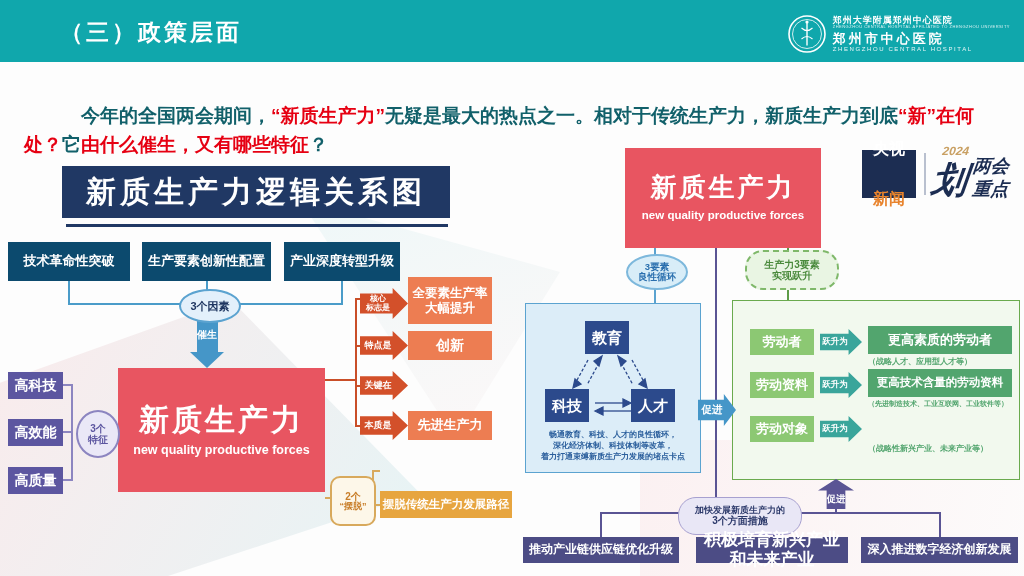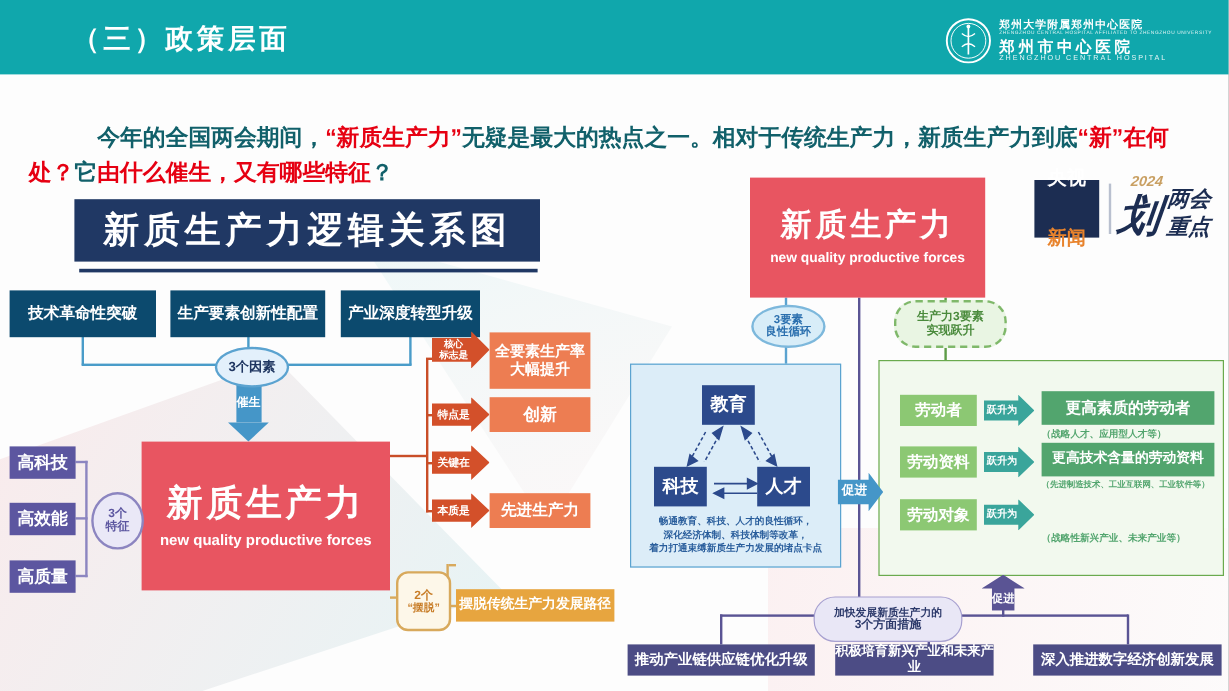--- a/index.html
+++ b/index.html
@@ -144,21 +144,21 @@
     <span>特征</span>
   </div>
 
   <div class="line orange-line" style="left:325px;top:379px;width:31px;height:2px;"></div>
   <div class="line orange-line" style="left:355px;top:299px;width:2px;height:128px;"></div>
   <div class="line orange-line" style="left:355px;top:298px;width:8px;height:2px;"></div>
   <div class="line orange-line" style="left:355px;top:345px;width:8px;height:2px;"></div>
   <div class="line orange-line" style="left:355px;top:385px;width:8px;height:2px;"></div>
   <div class="line orange-line" style="left:355px;top:425px;width:8px;height:2px;"></div>
 
-  <div class="arrow-r o-arrow" style="left:360px;top:276px;width:48px;height:31px;">
+  <div class="arrow-r o-arrow" style="left:360px;top:288px;width:48px;height:31px;">
     <span>核心</span>
     <span>标志是</span>
   </div>
   <div class="arrow-r o-arrow" style="left:360px;top:331px;width:48px;height:29px;font-size:9px;">
     <span>特点是</span>
   </div>
   <div class="arrow-r o-arrow" style="left:360px;top:371px;width:48px;height:29px;font-size:9px;">
     <span>关键在</span>
   </div>
   <div class="arrow-r o-arrow" style="left:360px;top:411px;width:48px;height:29px;font-size:9px;">
@@ -264,16 +264,16 @@
   <div class="line navy-line" style="left:600px;top:512px;width:2px;height:25px;"></div>
   <div class="line navy-line" style="left:773px;top:528px;width:2px;height:10px;"></div>
   <div class="line navy-line" style="left:939px;top:512px;width:2px;height:25px;"></div>
 
   <div class="oval" style="left:678px;top:497px;width:122px;height:36px;border-radius:18px;background:#e9e7f6;border:1.5px solid #a7a0d0;color:#2d3a6b;font-size:9px;">
     <span>加快发展新质生产力的</span>
     <span style="font-size:10px;">3个方面措施</span>
   </div>
 
   <div class="box m-box" style="left:523px;top:537px;width:156px;">推动产业链供应链优化升级</div>
-  <div class="box m-box" style="left:696px;top:537px;width:132px;font-size:11px;">积极培育新兴产业和未来产业</div>
+  <div class="box m-box" style="left:696px;top:537px;width:152px;font-size:17px;">积极培育新兴产业和未来产业</div>
   <div class="box m-box" style="left:861px;top:537px;width:157px;">深入推进数字经济创新发展</div>
 
 </div>
 
 </body></html>

